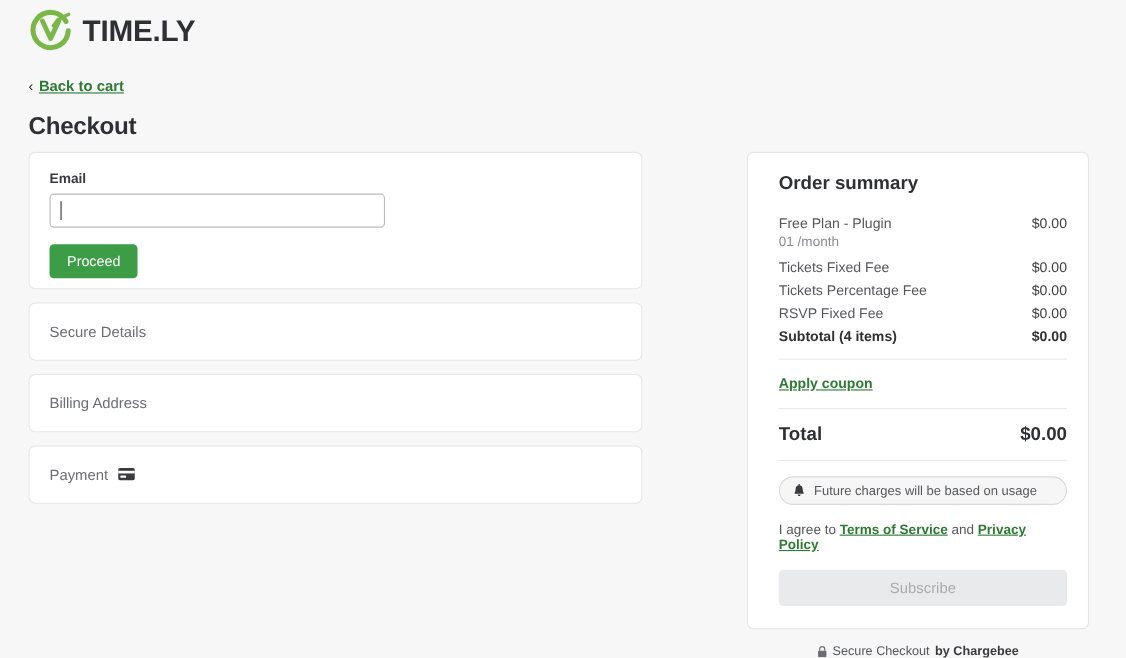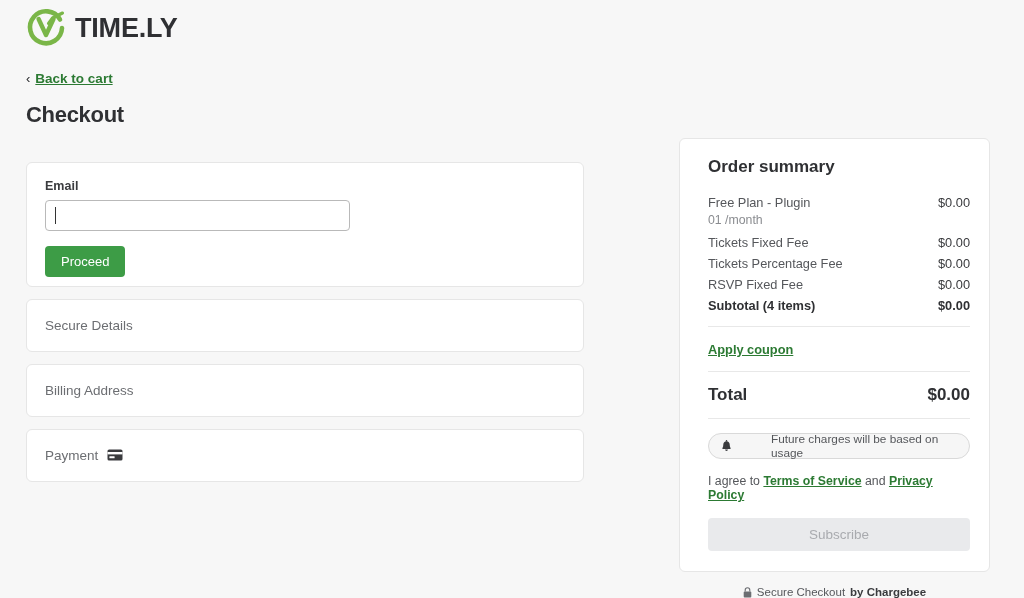--- a/index.html
+++ b/index.html
@@ -27,21 +27,21 @@
   .page-title {
     position: absolute; left: 26px; top: 102px;
     font-size: 22px; font-weight: bold; color: #2f3033; letter-spacing: -0.3px;
   }
 
   
   .left-col { position: absolute; left: 26px; top: 138px; width: 558px; }
   .card {
     background: #ffffff; border: 1px solid #e6e6e6; border-radius: 6px;
   }
-  .card.email-card { padding: 16px 18px 18px 18px; height: 125px; margin-top: 24px; }
+  .card.email-card { padding: 16px 18px 18px 18px; height: 125px; }
   .field-label { font-size: 12.5px; font-weight: bold; color: #3a3b3e; margin-bottom: 7px; }
   .text-input {
     width: 305px; height: 31px; border: 1px solid #b9b9b9; border-radius: 4px;
     background: #fff; font-family: "Liberation Sans", sans-serif; font-size: 13px;
     color: #333; padding: 0 9px; outline: none; display: block;
   }
   .input-wrap { position: relative; width: 305px; }
   .caret {
     position: absolute; left: 10px; top: 7px; width: 1px; height: 17px; background: #333;
   }
@@ -74,21 +74,21 @@
     text-decoration: underline; cursor: pointer; display: inline-block;
   }
   .total-row { display: flex; justify-content: space-between; align-items: flex-end; }
   .total-label { font-size: 17px; font-weight: bold; color: #2f3033; }
   .total-amt { font-size: 17px; font-weight: bold; color: #2f3033; }
   .notice {
     margin-top: 14px; border: 1px solid #d9d9d9; border-radius: 16px;
     background: #f6f6f6; height: 26px; display: flex; align-items: center;
     gap: 8px; padding: 0 12px;
   }
-  .notice-text { font-size: 11.8px; color: #55575b; margin-left: 31px; }
+  .notice-text { font-size: 11.8px; color: #55575b; }
   .agree { margin-top: 15px; font-size: 12.3px; color: #55575b; }
   .agree a { color: #2c7a33; font-weight: bold; text-decoration: underline; cursor: pointer; }
   .btn-subscribe {
     margin-top: 16px; width: 100%; height: 33px; border: none; border-radius: 4px;
     background: #e9eaec; color: #a9abaf; font-family: "Liberation Sans", sans-serif;
     font-size: 13.5px; cursor: default;
   }
   .footer-note {
     margin-top: 14px; text-align: right; font-size: 11.5px; color: #55575b;
     display: flex; align-items: center; justify-content: center; gap: 5px;

